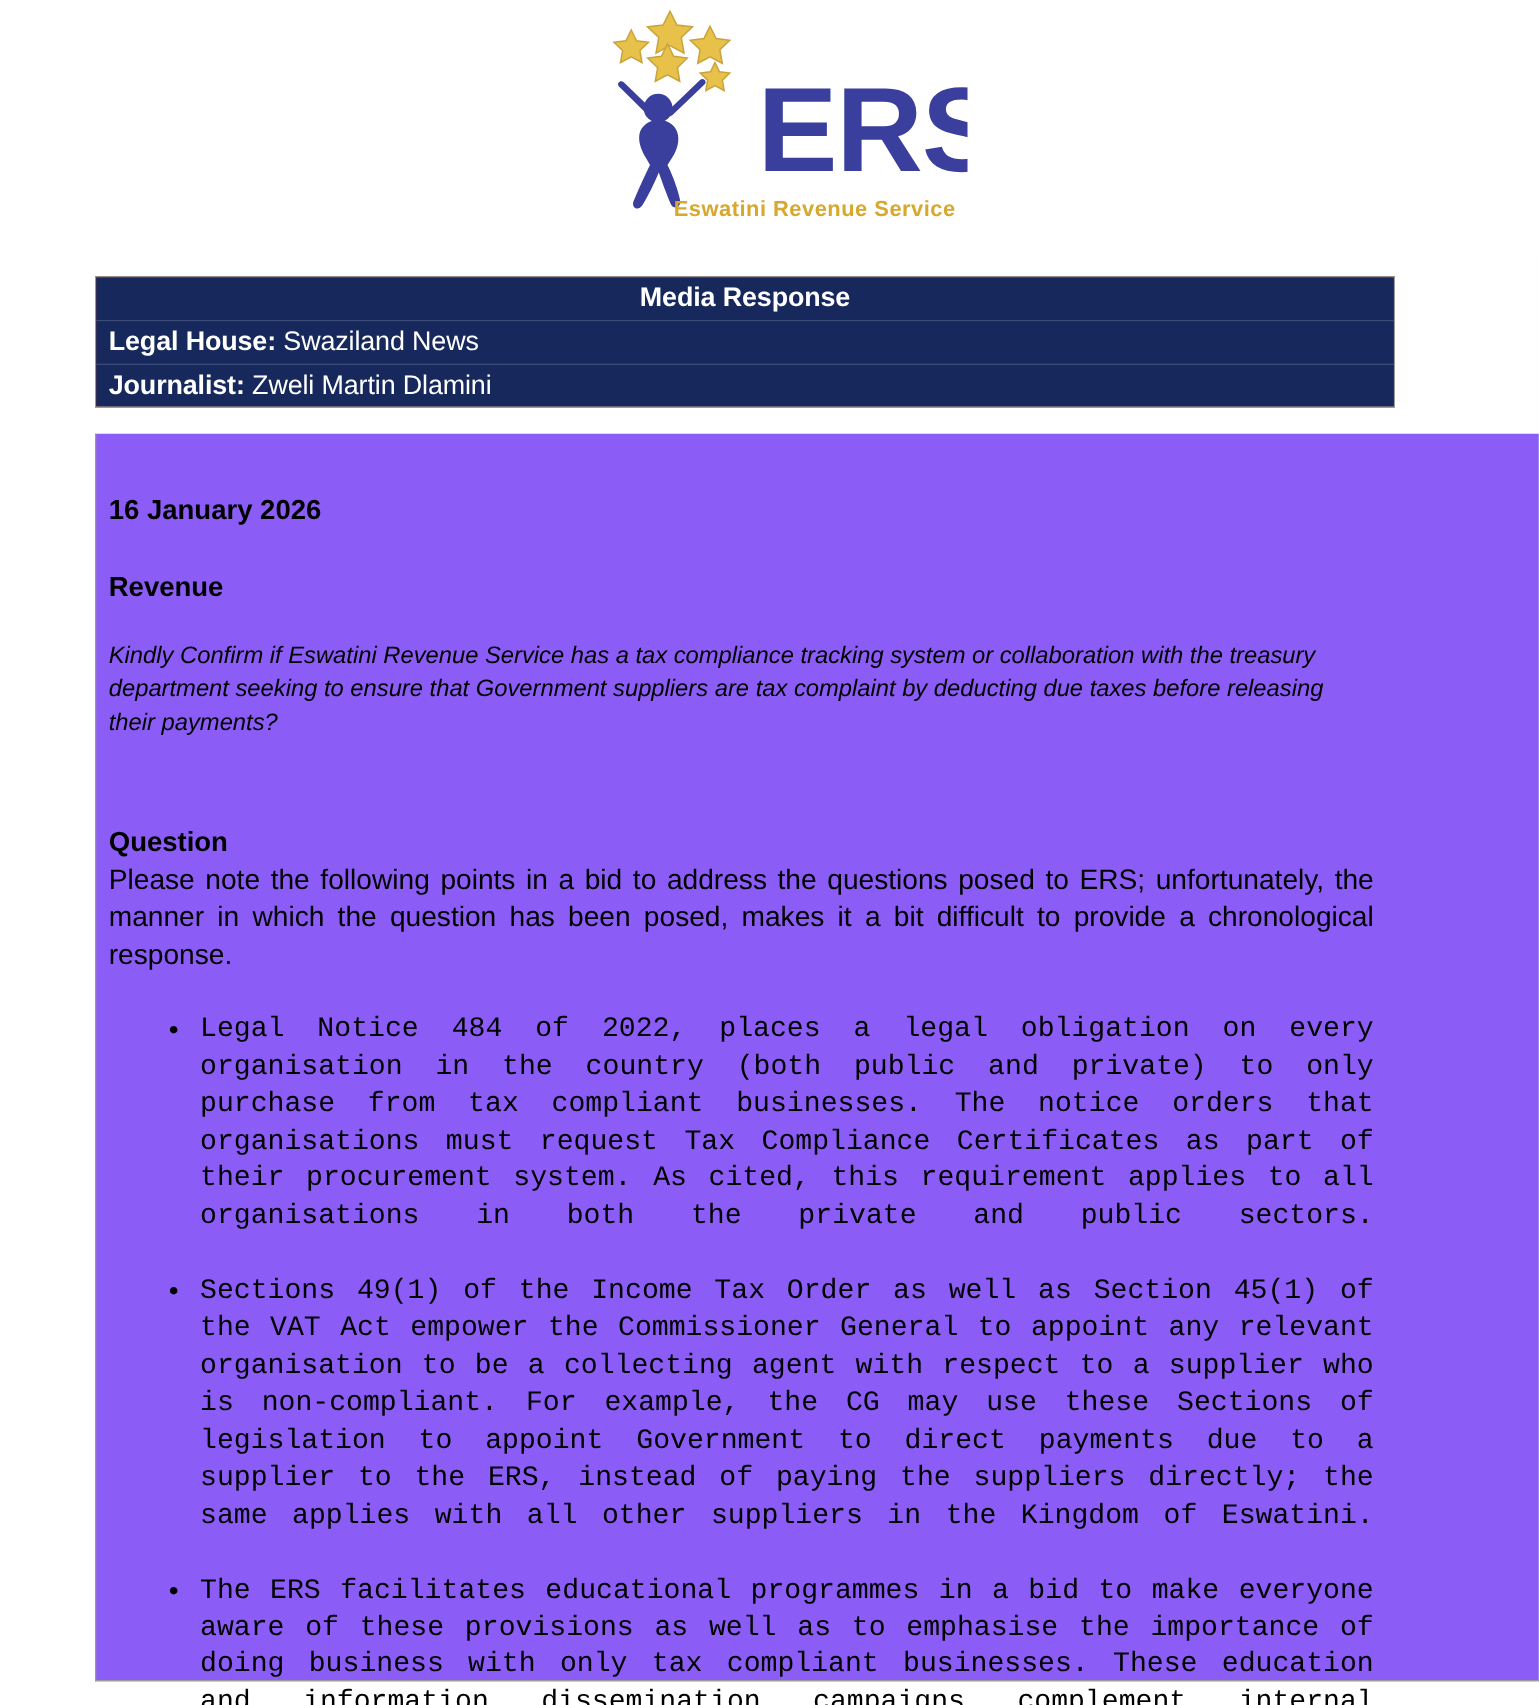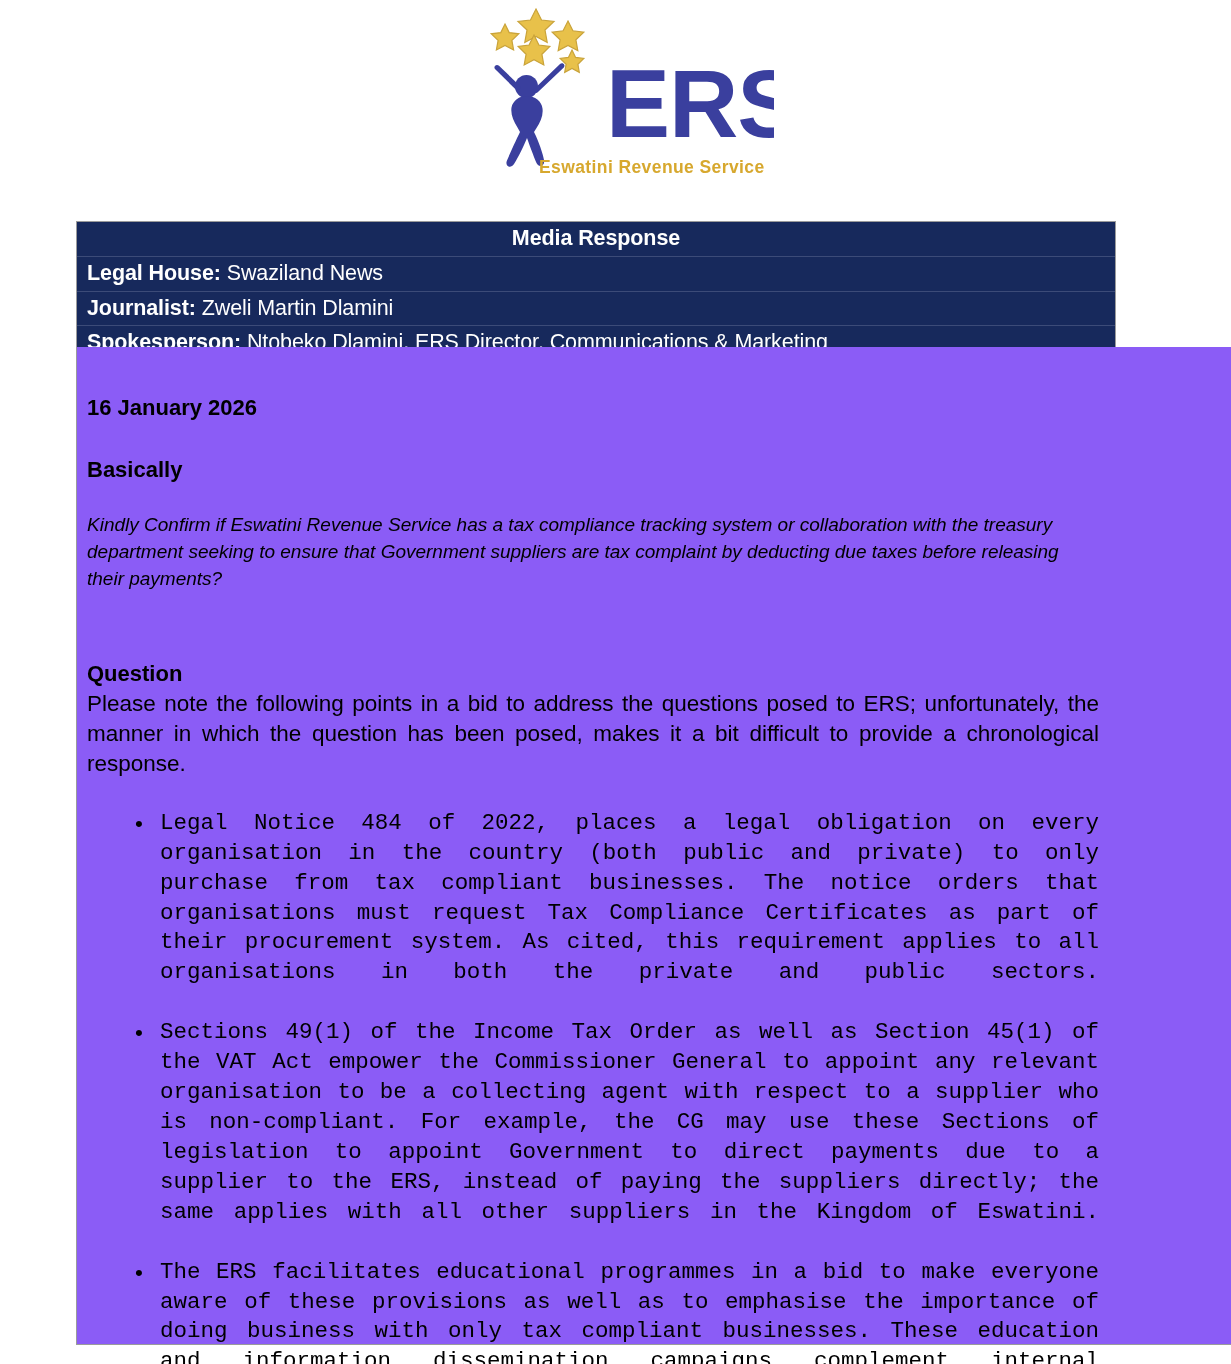--- a/index.html
+++ b/index.html
@@ -192,32 +192,28 @@
     <div class="mt-row">
       <span class="mt-label">Legal House:</span>
       <span class="mt-value">Swaziland News</span>
     </div>
 
     <div class="mt-row">
       <span class="mt-label">Journalist:</span>
       <span class="mt-value">Zweli Martin Dlamini</span>
     </div>
 
-    <div class="mt-row">
-      <span class="mt-label">Spokesperson:</span>
-      <span class="mt-value">Ntobeko Dlamini, ERS Director, Communications &amp; Marketing</span>
-    </div>
   </div>
 
   <div class="body-box">
     <div class="body-inner">
 
       <div class="date-line">16 January 2026</div>
 
-      <div class="section-head">Basically</div>
+      <div class="section-head">Revenue</div>
 
       <p class="q-para">Kindly Confirm if Eswatini Revenue Service has a tax compliance tracking system or collaboration with the treasury department seeking to ensure that Government suppliers are tax complaint by deducting due taxes before releasing their payments?</p>
 
 
       <div class="resp-gap"></div>
 
       <div class="section-head tight">Question</div>
 
       <p class="resp-para">Please note the following points in a bid to address the questions posed to ERS; unfortunately, the manner in which the question has been posed, makes it a bit difficult to provide a chronological response.</p>
 

